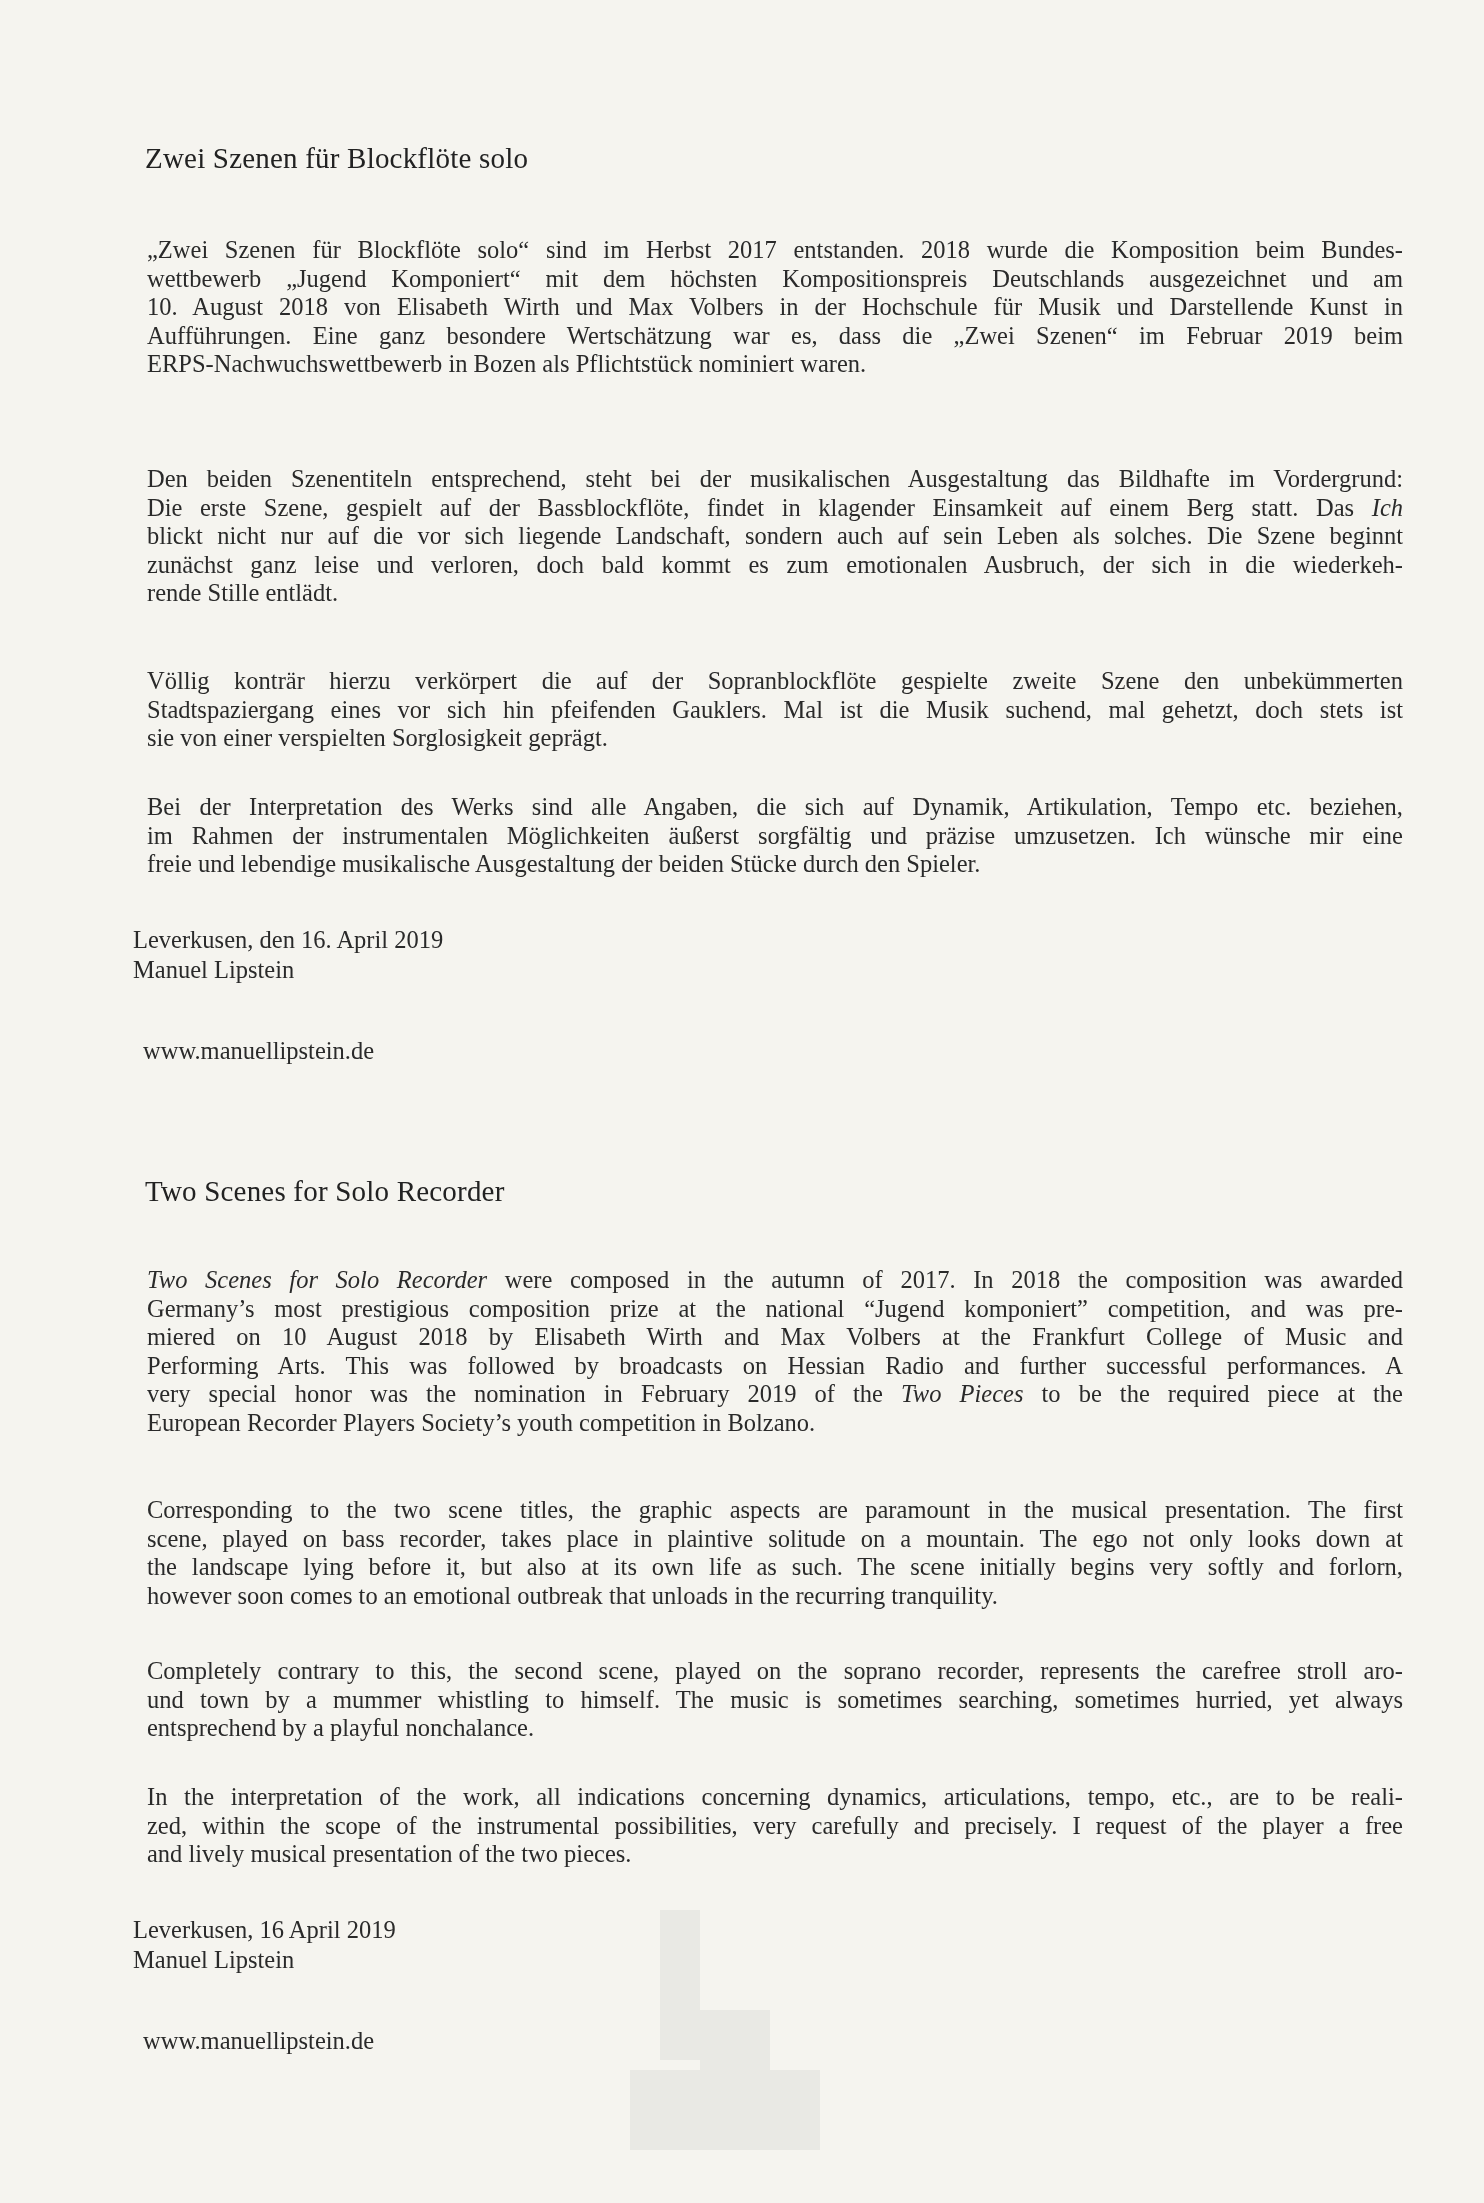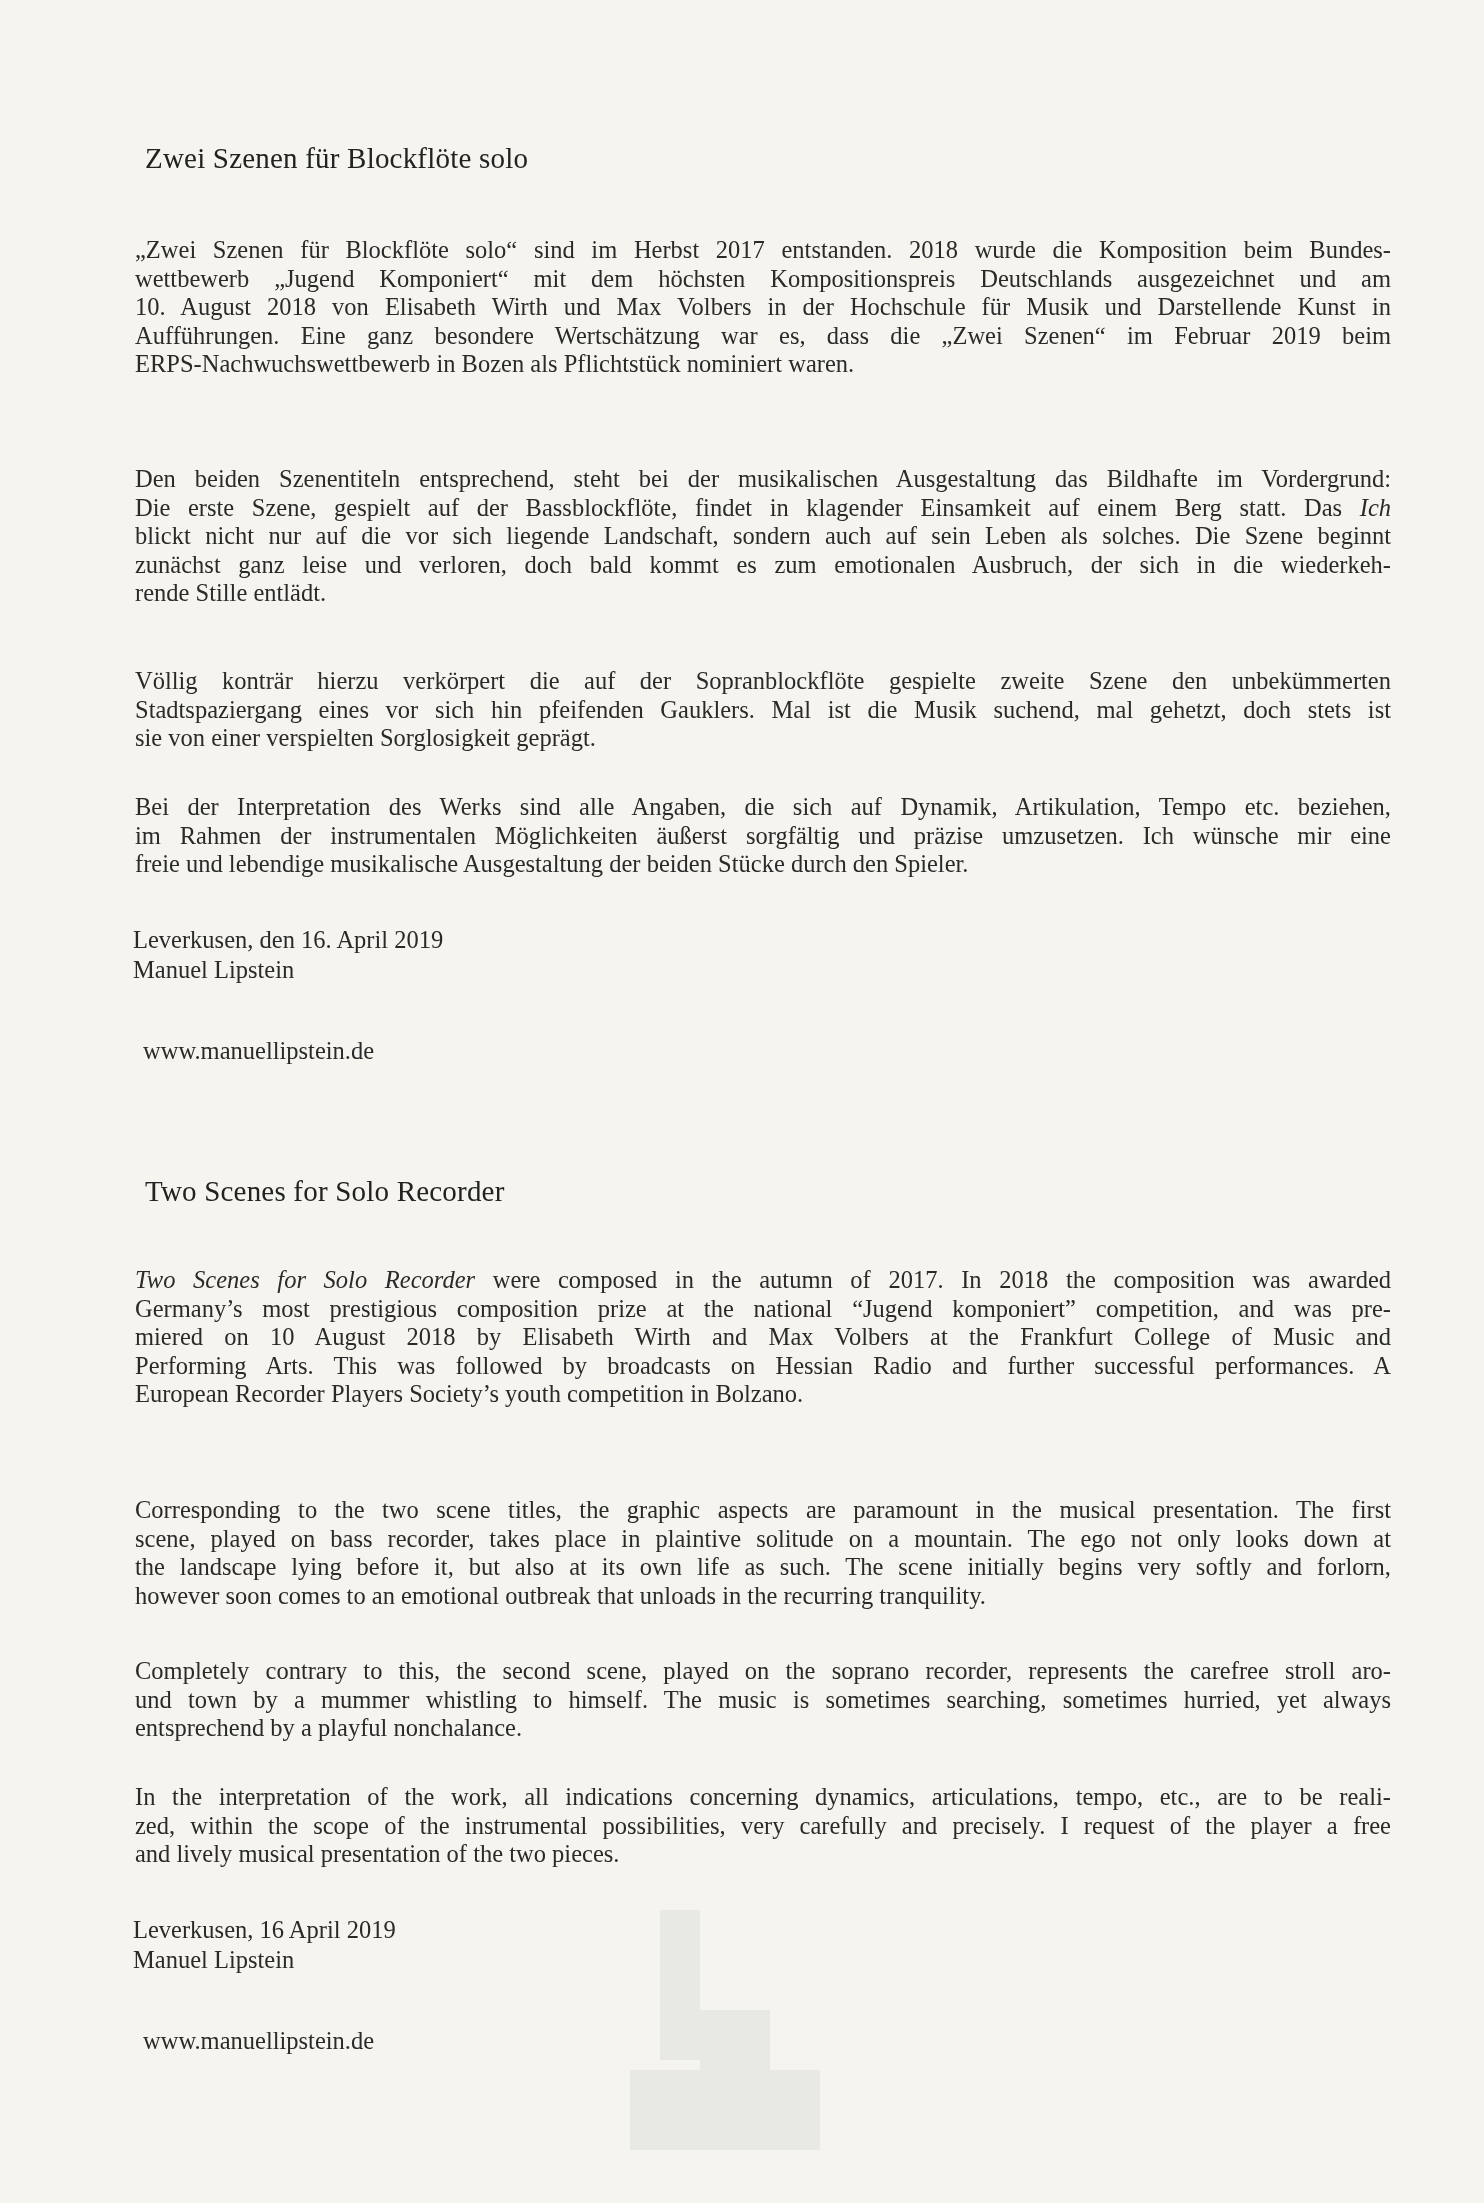--- a/index.html
+++ b/index.html
@@ -10,21 +10,21 @@
     color: #2a2a2a;
     position: relative;
   }
   .page { position: absolute; left: 131px; top: 0; width: 1256px; }
   h1.heading {
     position: absolute; left: 14px; margin: 0;
     font-size: 29px; font-weight: normal; color: #222;
     letter-spacing: 0.2px;
   }
   .para {
-    position: absolute; left: 4px; width: 1256px; margin: 0;
+    position: absolute; left: 16px; width: 1256px; margin: 0;
     font-size: 24.5px; line-height: 28.6px;
     text-align: justify; text-justify: inter-word;
     hyphens: manual;
   }
   .line { display: block; text-align: justify; text-align-last: justify; white-space: nowrap; }
   .line.last { text-align-last: left; }
   .sig { position: absolute; left: 0; margin: 2px; font-size: 24.5px; line-height: 31px; }
   .url { position: absolute; left: 0; margin: 12px; font-size: 24.5px; }
   .watermark {
     position: absolute; left: 615px; top: 1900px; width: 215px; height: 260px;
@@ -70,20 +70,21 @@
   <p class="sig" style="top:952px;">Manuel Lipstein</p>
   <p class="url" style="top:1025px;">www.manuellipstein.de</p>
 
   <h1 class="heading" style="top:1175px;">Two Scenes for Solo Recorder</h1>
 
   <div class="para" style="top:1266px;">
     <span class="line"><i>Two Scenes for Solo Recorder</i><span> were composed in the autumn of 2017. In 2018 the composition was awarded</span></span>
     <span class="line">Germany’s most prestigious composition prize at the national “Jugend komponiert” competition, and was pre-</span>
     <span class="line">miered on 10 August 2018 by Elisabeth Wirth and Max Volbers at the Frankfurt College of Music and</span>
     <span class="line">Performing Arts. This was followed by broadcasts on Hessian Radio and further successful performances. A</span>
+    <span class="line"><span>very special honor was the nomination in February 2019 of the </span><i>Two Pieces</i><span> to be the required piece at the</span></span>
     <span class="line last">European Recorder Players Society’s youth competition in Bolzano.</span>
   </div>
 
   <div class="para" style="top:1496px;">
     <span class="line">Corresponding to the two scene titles, the graphic aspects are paramount in the musical presentation. The first</span>
     <span class="line">scene, played on bass recorder, takes place in plaintive solitude on a mountain. The ego not only looks down at</span>
     <span class="line">the landscape lying before it, but also at its own life as such. The scene initially begins very softly and forlorn,</span>
     <span class="line last">however soon comes to an emotional outbreak that unloads in the recurring tranquility.</span>
   </div>
 

